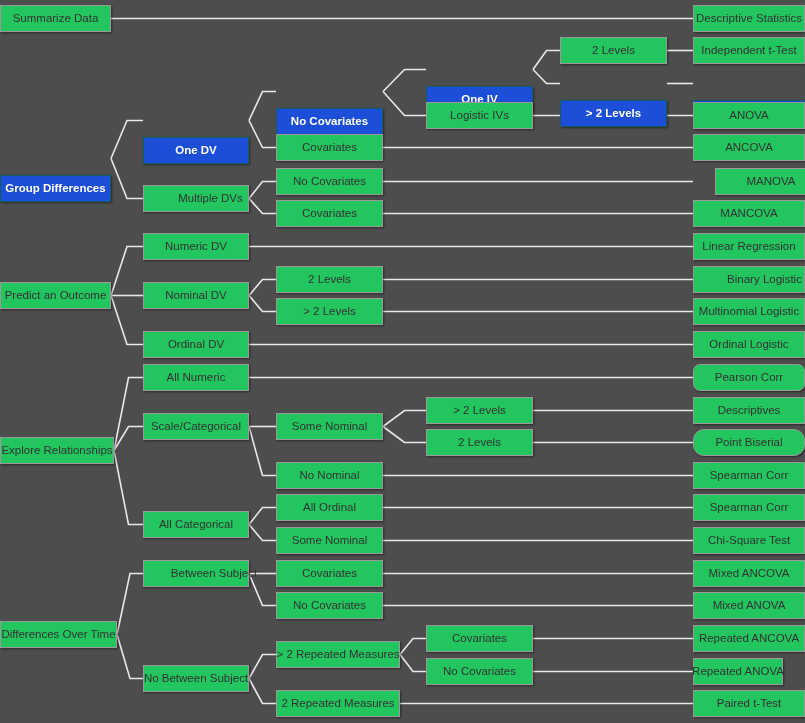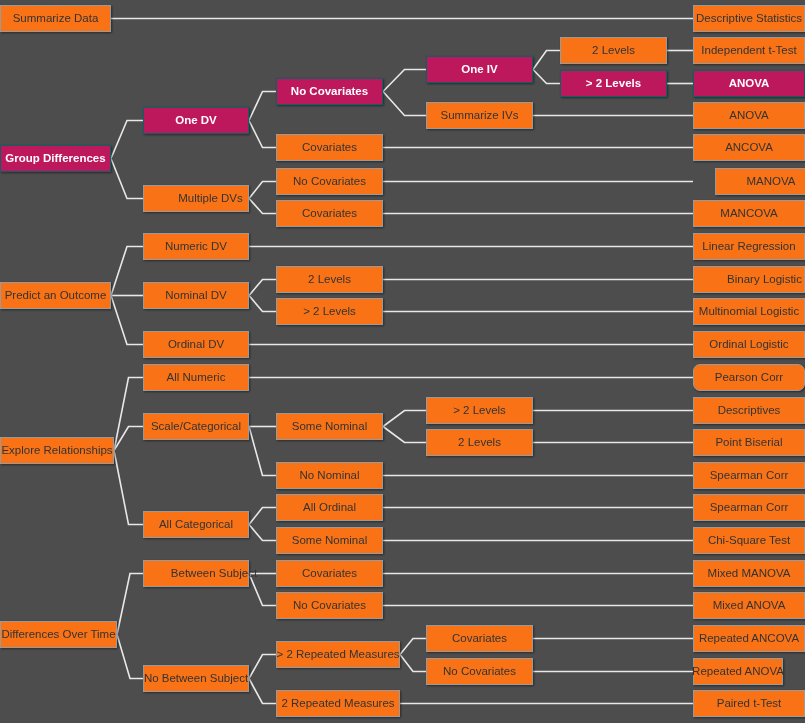--- a/index.html
+++ b/index.html
@@ -32,29 +32,30 @@
     font-size: 11.5px;
     line-height: 1.1;
     text-align: center;
     white-space: nowrap;
     border: 1px solid #9a9a9a;
     box-shadow: 1px 1px 2px rgba(0,0,0,0.45);
     z-index: 2;
     user-select: none;
   }
   .node.plain {
-    background: #f97316;
+    background: #22c55e;
     color: #333333;
     font-weight: normal;
   }
   .node.hl {
-    background: #be185d;
+    background: #1d4ed8;
     color: #ffffff;
     font-weight: bold;
     border-color: #0f5f66;
+    margin-top: 30px;
   }
 </style>
 </head>
 <body>
 
 <div id="canvas">
   <svg id="links">
       <path d="M 111 18.5 L 693 18.5" stroke="#e8e8e8" stroke-width="1.6" fill="none"></path>
       <path d="M 111 158.5 L 127 120.5 L 143 120.5" stroke="#e8e8e8" stroke-width="1.6" fill="none"></path>
       <path d="M 111 158.5 L 127 198.5 L 143 198.5" stroke="#e8e8e8" stroke-width="1.6" fill="none"></path>
@@ -195,21 +196,21 @@
       <div class="node plain" style="left: 276px; top: 641px; width: 124px; height: 27px;">
         <span>&gt; 2 Repeated Measures</span>
       </div>
       <div class="node plain" style="left: 276px; top: 690px; width: 124px; height: 27px;">
         <span>2 Repeated Measures</span>
       </div>
       <div class="node hl" style="left: 426px; top: 56px; width: 107px; height: 27px;">
         <span>One IV</span>
       </div>
       <div class="node plain" style="left: 426px; top: 102px; width: 107px; height: 27px;">
-        <span>Summarize IVs</span>
+        <span>Logistic IVs</span>
       </div>
       <div class="node plain" style="left: 426px; top: 397px; width: 107px; height: 27px;">
         <span>&gt; 2 Levels</span>
       </div>
       <div class="node plain" style="left: 426px; top: 429px; width: 107px; height: 27px;">
         <span>2 Levels</span>
       </div>
       <div class="node plain" style="left: 426px; top: 625px; width: 107px; height: 27px;">
         <span>Covariates</span>
       </div>
@@ -254,34 +255,34 @@
       </div>
       <div class="node plain" style="left: 693px; top: 331px; width: 112px; height: 27px;">
         <span>Ordinal Logistic</span>
       </div>
       <div class="node plain" style="left: 693px; top: 364px; width: 112px; height: 27px; border-radius: 7px;">
         <span>Pearson Corr</span>
       </div>
       <div class="node plain" style="left: 693px; top: 397px; width: 112px; height: 27px;">
         <span>Descriptives</span>
       </div>
-      <div class="node plain" style="left: 693px; top: 429px; width: 112px; height: 27px;">
+      <div class="node plain" style="left: 693px; top: 429px; width: 112px; height: 27px; border-radius: 11px;">
         <span>Point Biserial</span>
       </div>
       <div class="node plain" style="left: 693px; top: 462px; width: 112px; height: 27px;">
         <span>Spearman Corr</span>
       </div>
       <div class="node plain" style="left: 693px; top: 494px; width: 112px; height: 27px;">
         <span>Spearman Corr</span>
       </div>
       <div class="node plain" style="left: 693px; top: 527px; width: 112px; height: 27px;">
         <span>Chi-Square Test</span>
       </div>
       <div class="node plain" style="left: 693px; top: 560px; width: 112px; height: 27px;">
-        <span>Mixed MANOVA</span>
+        <span>Mixed ANCOVA</span>
       </div>
       <div class="node plain" style="left: 693px; top: 592px; width: 112px; height: 27px;">
         <span>Mixed ANOVA</span>
       </div>
       <div class="node plain" style="left: 693px; top: 625px; width: 112px; height: 27px;">
         <span>Repeated ANCOVA</span>
       </div>
       <div class="node plain" style="left: 693px; top: 658px; width: 90px; height: 27px;">
         <span>Repeated ANOVA</span>
       </div>

